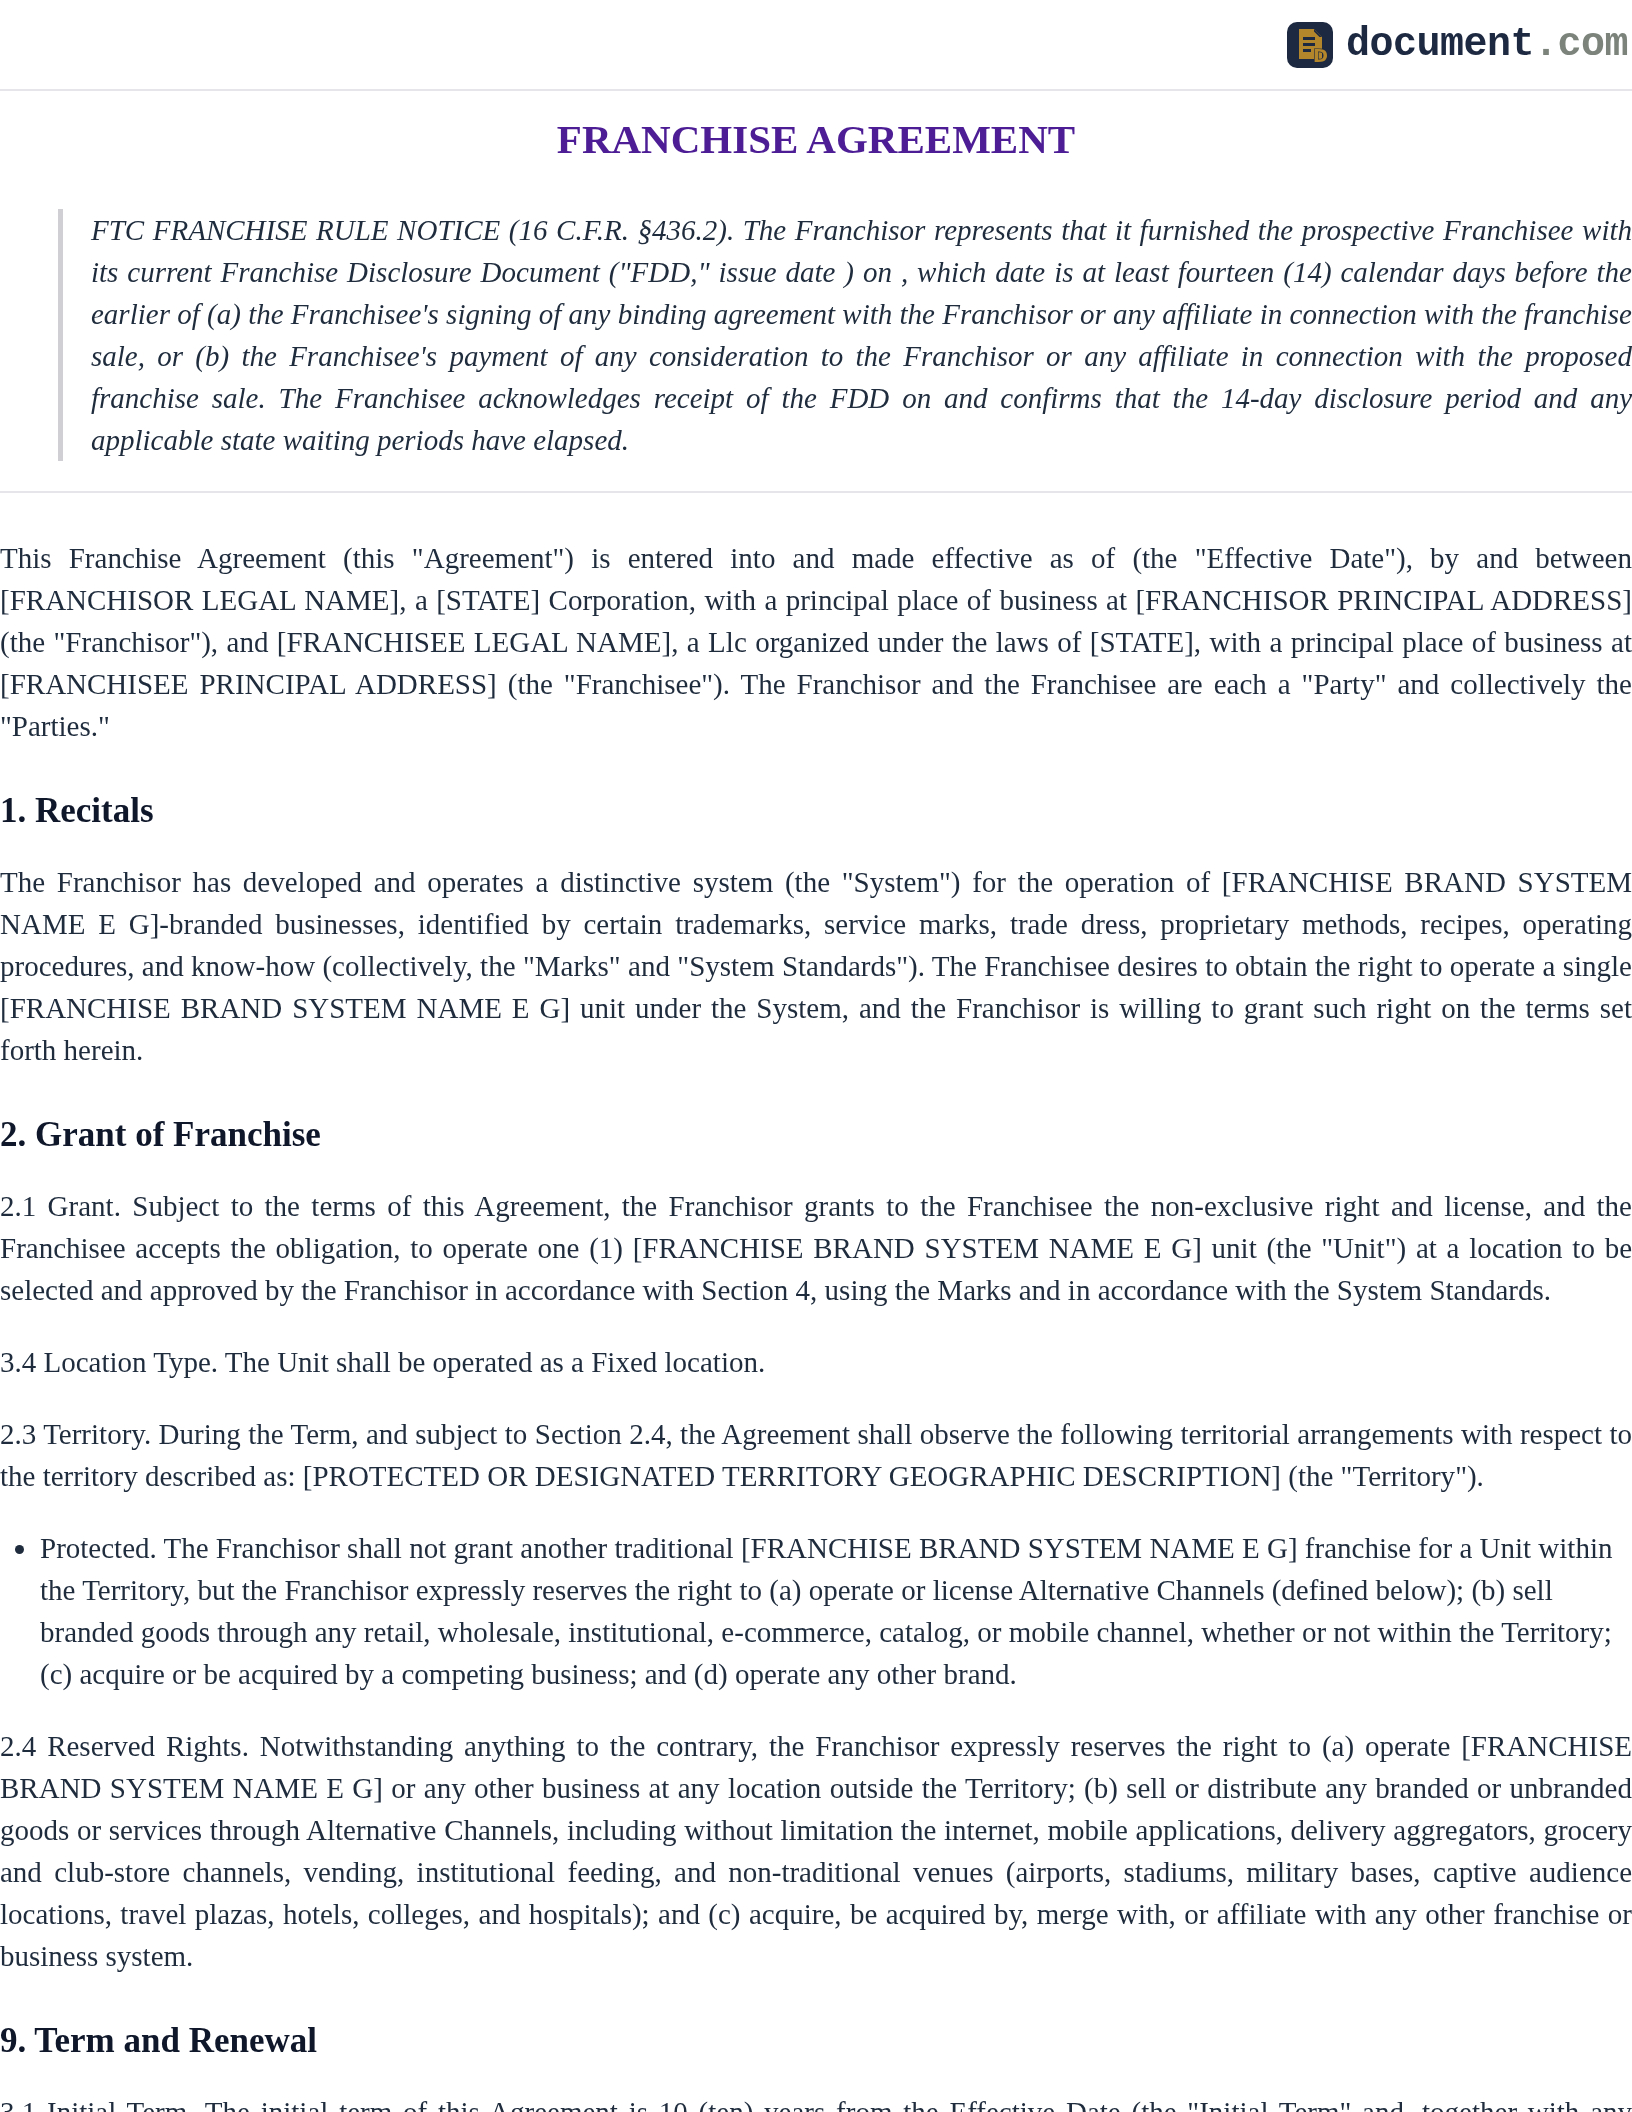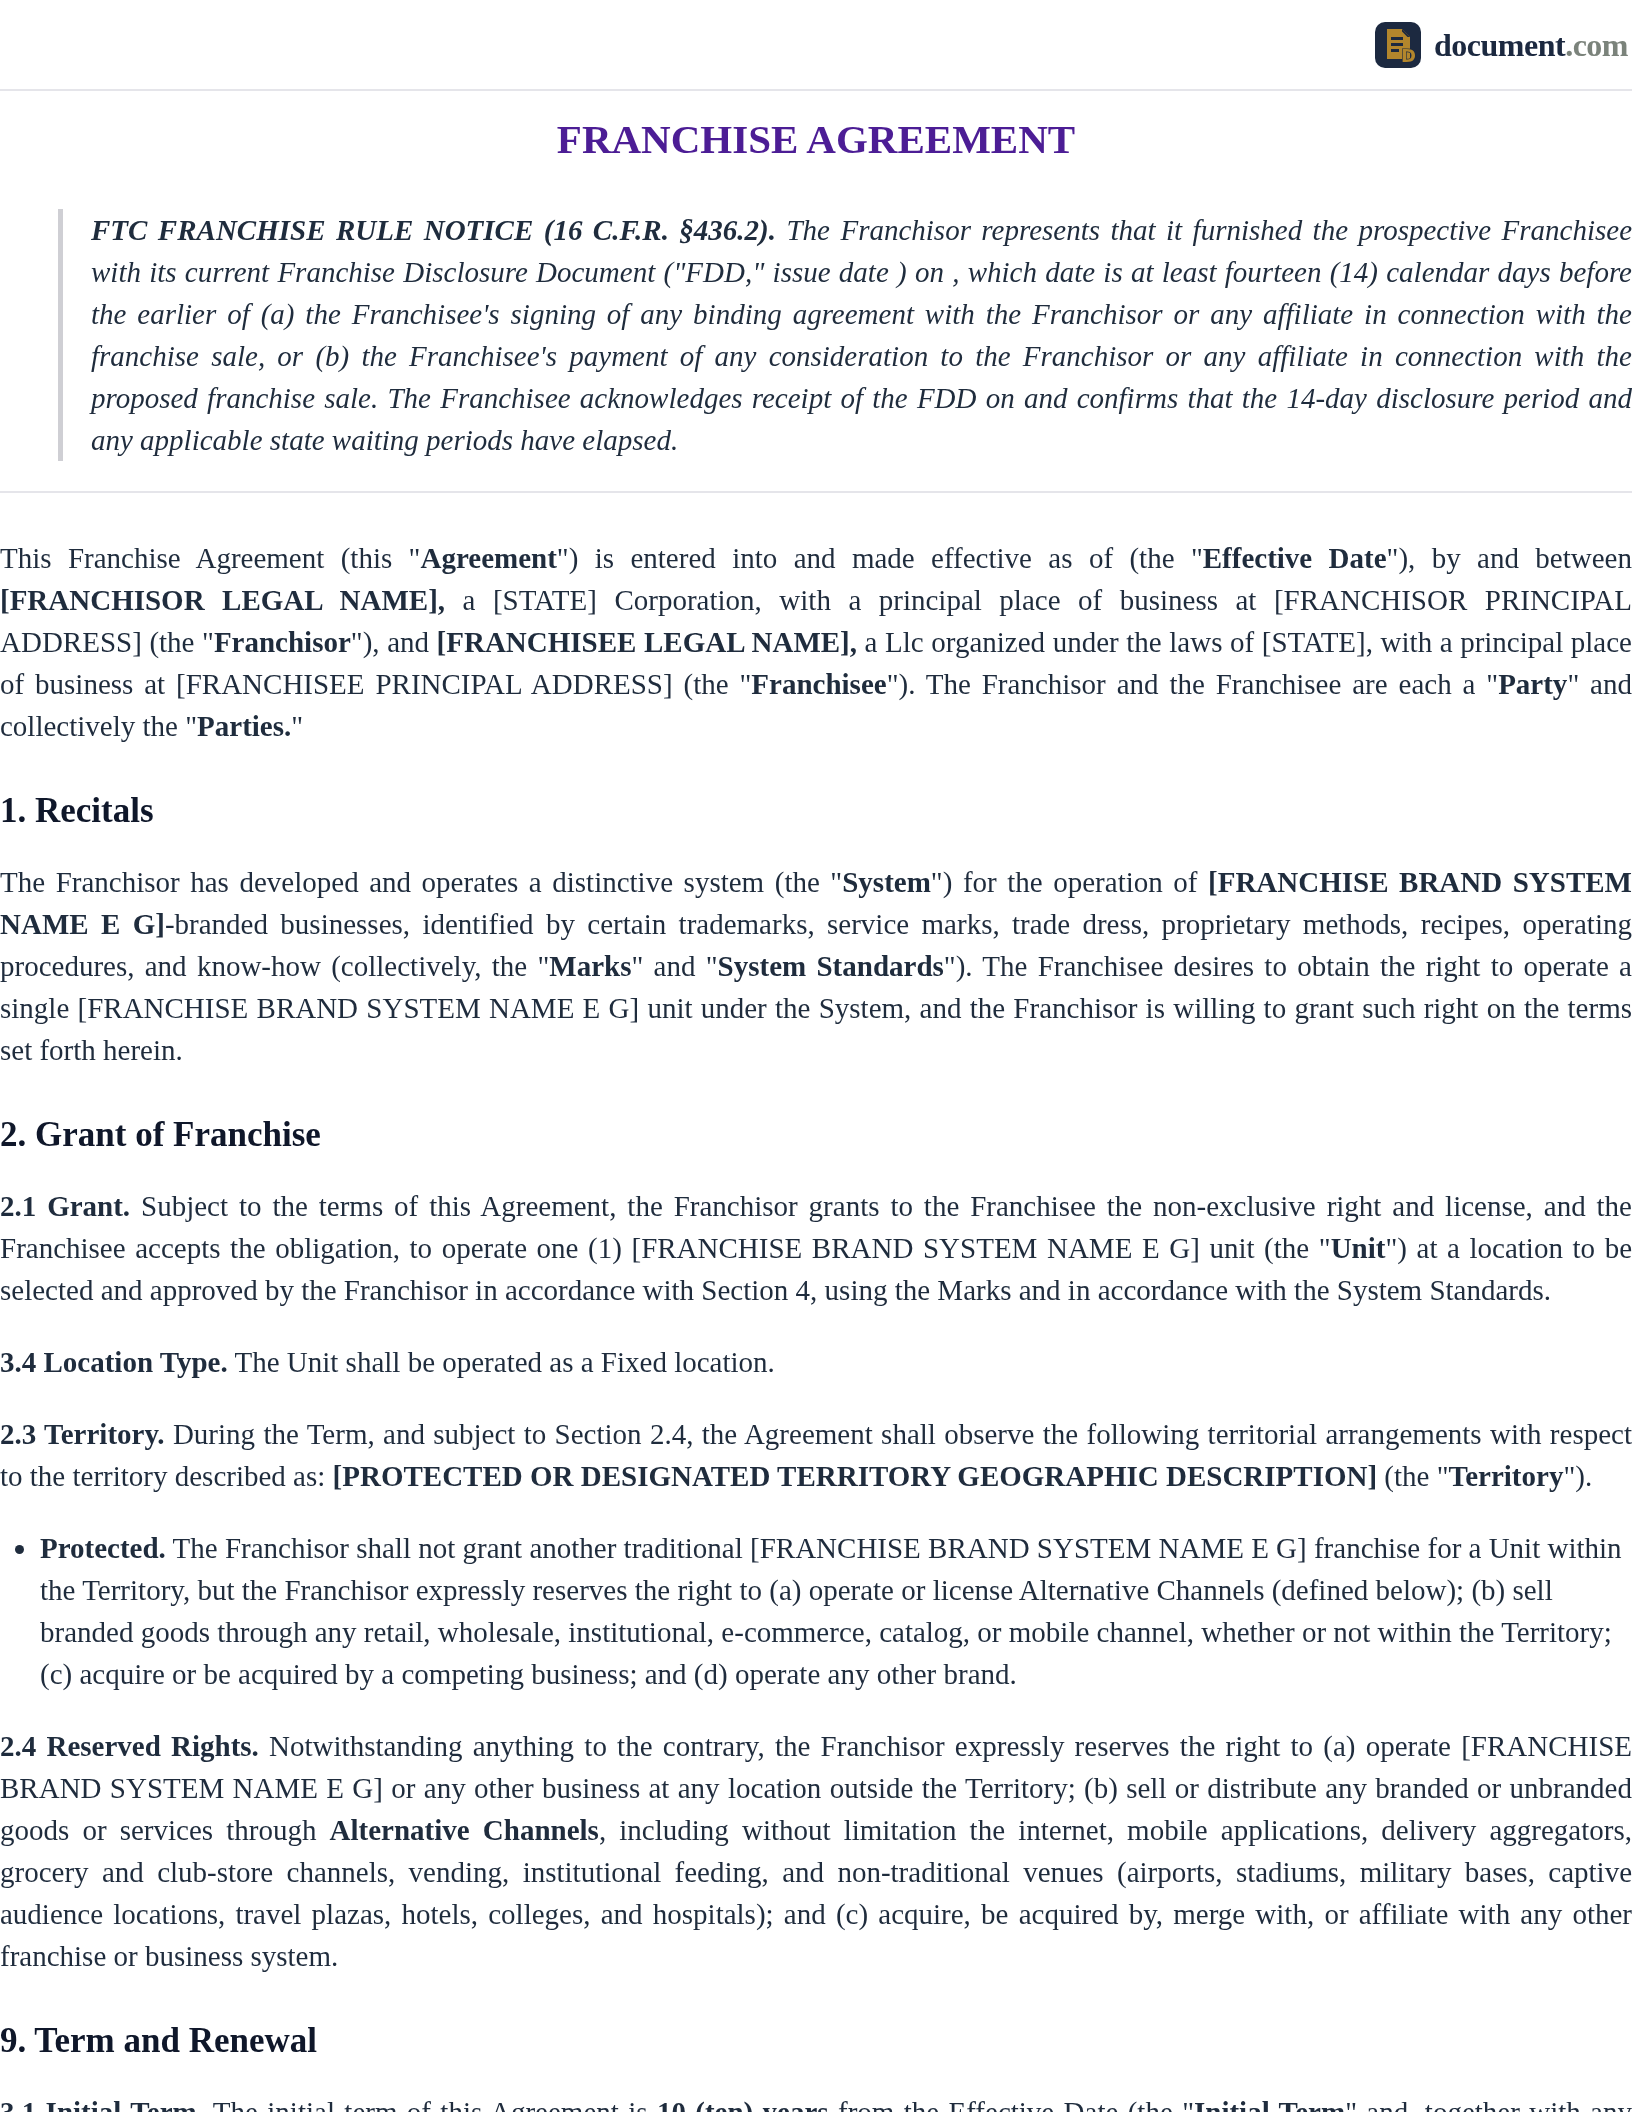--- a/index.html
+++ b/index.html
@@ -13,22 +13,22 @@
   }
   
   .page-header {
     height: 91px;
     border-bottom: 2px solid #e5e5ea;
     display: flex; align-items: center; justify-content: flex-end;
     padding: 0 4px 0 0;
   }
   .logo { display: flex; align-items: center; gap: 13px; cursor: pointer; }
   .logo-text {
-    font-family: Liberation Serif, serif;
-    font-size: 32px; font-weight: 700; letter-spacing: -0.5px;
+    font-family: Liberation Mono, monospace;
+    font-size: 40px; font-weight: 700; letter-spacing: -0.5px;
     color: #1c2940;
   }
   .logo-text .suffix { color: #7b837b; font-weight: 600; }
   
   h1 {
     text-align: center;
     font-size: 41px; line-height: 52px; font-weight: 700;
     color: #4c1d95;
     margin: 22px 0 44px 0;
   }
@@ -48,21 +48,21 @@
   .content p { margin: 30px 0; text-align: justify; }
   .content p.intro { margin-top: 44px; }
   h2 {
     font-size: 35px; line-height: 40px; font-weight: 700;
     color: #0f172a;
     margin: 44px 0 26px 0;
   }
   ul.clause-list { margin: 30px 2px; padding-left: 37px; }
   ul.clause-list li { text-align: left; padding-left: 1px; }
   ul.clause-list li::marker { color: #1f2c3d; }
-  b { font-weight: 700; }
+  b { font-weight: 400; }
 </style>
 </head>
 <body>
 
 <header class="page-header">
   <div class="logo">
     <svg width="46" height="46" viewBox="0 0 46 46" aria-hidden="true">
       <rect x="0" y="0" width="46" height="46" rx="10" fill="#1c2940"></rect>
       <path d="M12 7 h15 l8 8 v22 h-23 z" fill="#b3862c"></path>
       <path d="M27 7 l8 8 h-8 z" fill="#1c2940"></path>

